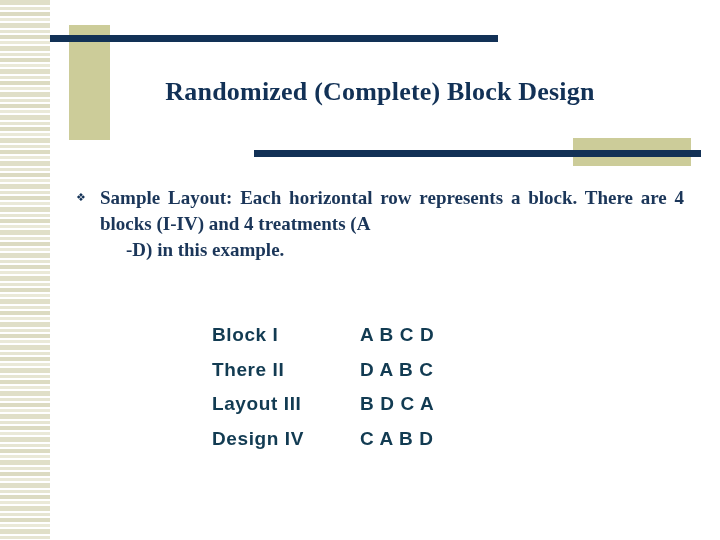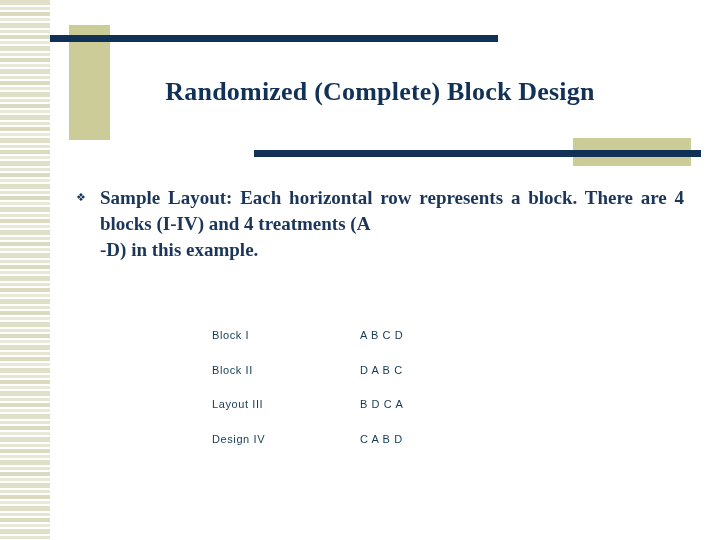--- a/index.html
+++ b/index.html
@@ -126,37 +126,39 @@
     font-size: 19px;
     line-height: 26px;
     color: #1b3659;
     text-align: justify;
     text-justify: inter-word;
     font-weight: bold;
   }
   .bullet-text .lastline {
     display: block;
     text-align: left;
+    margin-left: 26px;
   }
 
   
   .layout-table {
     position: absolute;
     left: 212px;
     top: 318px;
     border-collapse: collapse;
     font-family: "Liberation Sans", "DejaVu Sans", sans-serif;
     color: #123b52;
   }
   .layout-table td {
     padding: 0;
-    font-size: 11px;
+    font-size: 19px;
     line-height: 34.5px;
     vertical-align: top;
     white-space: pre;
+    font-weight: bold;
   }
   .col-block {
     width: 148px;
     letter-spacing: 0.6px;
   }
   .col-treat {
     letter-spacing: 0.6px;
   }
 </style>
 </head>
@@ -179,21 +181,21 @@
     <span class="bullet-text"><span>Sample Layout:  Each horizontal row represents a block. There are 4 blocks (I-IV) and 4 treatments (A</span><span class="lastline">-D) in this example.</span></span>
   </div>
 
   <table class="layout-table">
     <tbody>
       <tr>
         <td class="col-block">Block I</td>
         <td class="col-treat">A B C D</td>
       </tr>
       <tr>
-        <td class="col-block">Block II</td>
+        <td class="col-block">There II</td>
         <td class="col-treat">D A B C</td>
       </tr>
       <tr>
         <td class="col-block">Layout III</td>
         <td class="col-treat">B D C A</td>
       </tr>
       <tr>
         <td class="col-block">Design IV</td>
         <td class="col-treat">C A B D</td>
       </tr>

